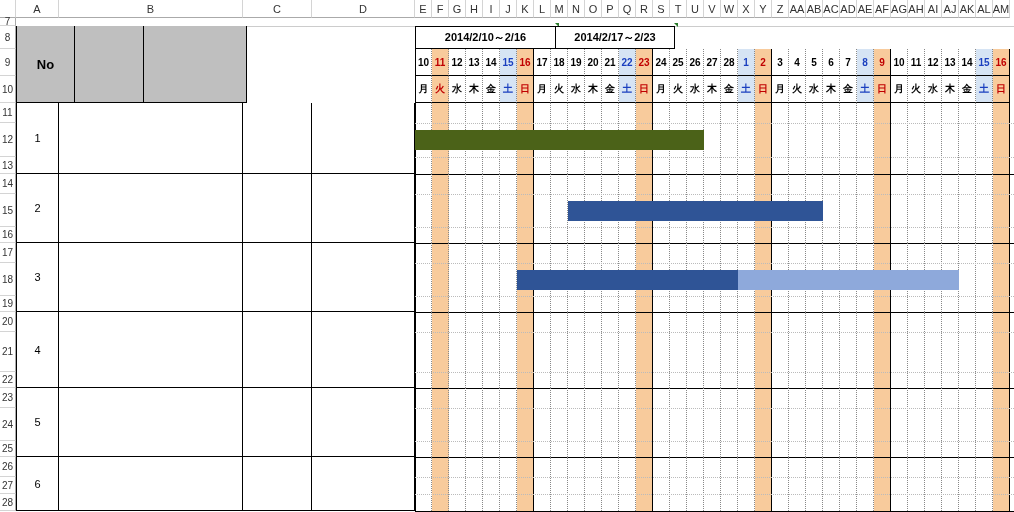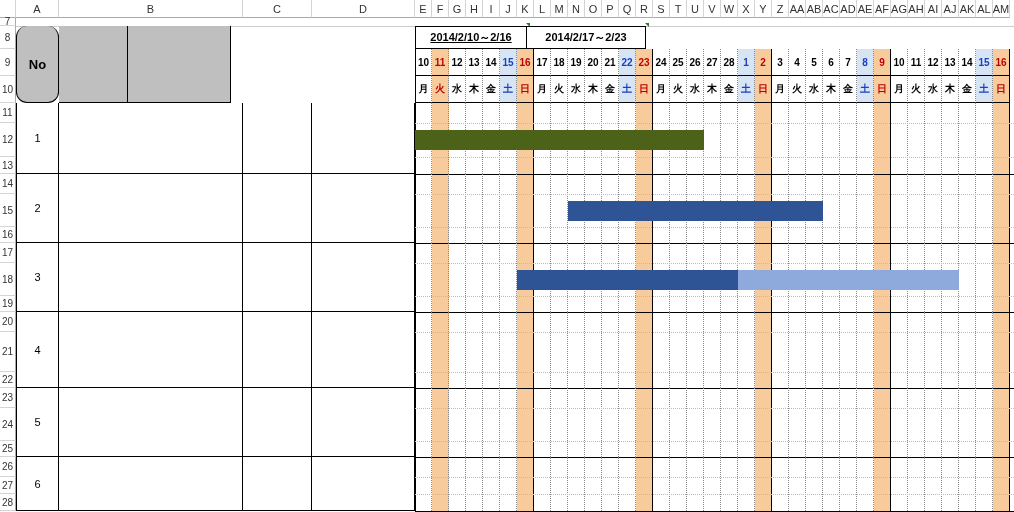--- a/index.html
+++ b/index.html
@@ -129,21 +129,21 @@
       <div class="rh" style="height: 17px;">27</div>
       <div class="rh" style="height: 17px;">28</div>
     </div>
 
   <div class="grid">
 
     <div class="left-block">
 
       <div style="position:absolute;top:0;left:0;right:0;height:8px;border-bottom:1px solid #ccc;"></div>
       <div class="lb-head" style="top:8px;height:77px;">
-        <div class="lb-cell" style="width:43px;border-left:1px solid #000;border-radius:11px;">No</div>
+        <div class="lb-cell" style="width:59px;border-left:1px solid #000;">No</div>
         <div class="lb-cell" style="width:69px"></div>
         <div class="lb-cell" style="width:103px"></div>
       </div>
       <div class="lb-rows" id="lb-rows" style="top:85px;">
           <div class="lb-row" style="top: 0px; height: 71px;">
             <div class="lb-rcell" style="width: 43px; height: 71px; border-left: 1px solid rgb(0, 0, 0);">1</div>
             <div class="lb-rcell" style="width: 184px; height: 71px;"></div>
             <div class="lb-rcell" style="width: 69px; height: 71px;"></div>
             <div class="lb-rcell" style="width: 103px; height: 71px;"></div>
           </div>
@@ -184,21 +184,21 @@
       <div class="cal-inner" id="cal-inner">
 
         <div style="position:absolute;top:0;left:0;right:0;height:8px;border-bottom:1px solid #ccc;"></div>
       <div class="sun-stripe" style="left: 102px; top: 31px;"></div>
           <div class="sun-stripe" style="left: 221px; top: 31px;"></div>
           <div class="sun-stripe" style="left: 340px; top: 31px;"></div>
           <div class="sun-stripe" style="left: 459px; top: 31px;"></div>
           <div class="sun-stripe" style="left: 578px; top: 31px;"></div>
           <div class="sun-stripe" style="left: 17px; top: 31px;"></div>
           <div class="week-head" style="top: 8px;">
-            <div class="week-cell" style="width: 112px; border-left: 1px solid rgb(0, 0, 0); text-decoration: underline;">2014/2/10～2/16</div>
+            <div class="week-cell" style="width: 141px; border-left: 1px solid rgb(0, 0, 0);">2014/2/10～2/16</div>
             <div class="week-cell" style="width: 119px;">2014/2/17～2/23</div>
           </div>
           <div class="day-head" style="top: 31px;">
             <div class="dcell" style="border-left: 1px solid rgb(0, 0, 0);">10</div>
             <div class="dcell hol sun-col">11</div>
             <div class="dcell">12</div>
             <div class="dcell">13</div>
             <div class="dcell">14</div>
             <div class="dcell sat wkend">15</div>
             <div class="dcell sun sun-col" style="border-right: 1px solid rgb(0, 0, 0);">16</div>

